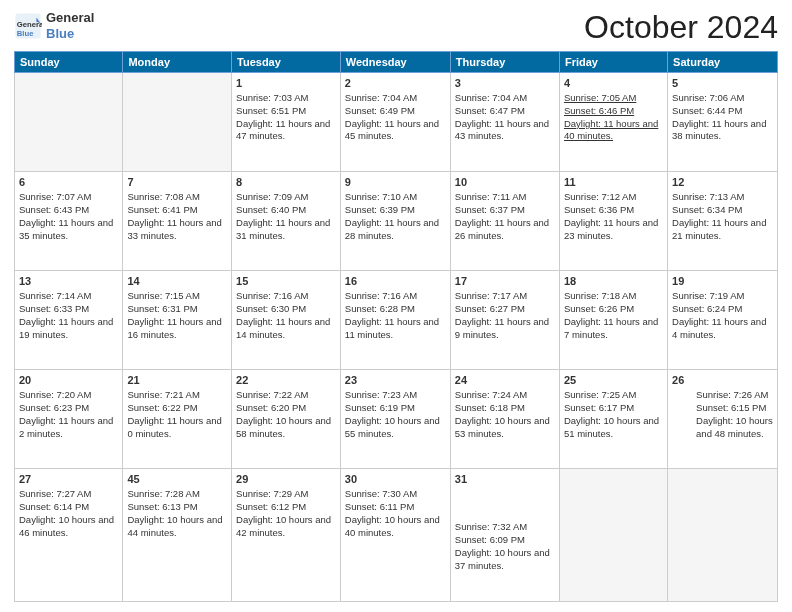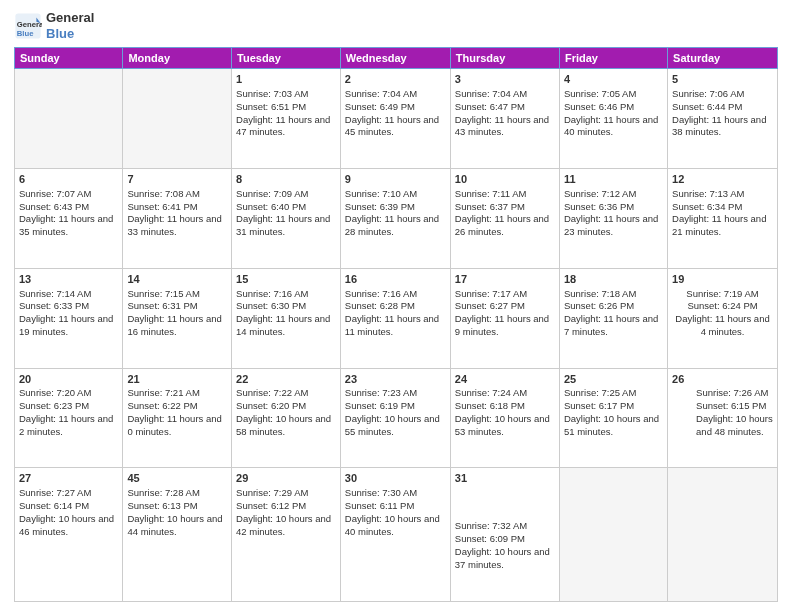--- a/index.html
+++ b/index.html
@@ -51,21 +51,21 @@
       font-size: 14px;
       color: #444;
     }
     .calendar {
       flex: 1;
       border-collapse: collapse;
       width: 100%;
       font-size: 10px;
     }
     .calendar th {
-      background: #a21caf;
+      background: #0369a1;
       color: #fff;
       text-align: left;
       padding: 4px 5px;
       font-size: 11px;
       font-weight: bold;
       border: 1px solid #6a9fd8;
     }
     .calendar td {
       border: 1px solid #ccc;
       vertical-align: top;
@@ -101,20 +101,21 @@
         <text x="4" y="22" font-size="11" font-weight="bold" fill="#333">General</text>
         <text x="4" y="34" font-size="11" font-weight="bold" fill="#4a7fc1">Blue</text>
         <polygon points="32,8 38,16 32,14" fill="#4a7fc1"></polygon>
       </svg>
       <div class="logo-text">
         <div>General</div>
         <div style="color:#4a7fc1">Blue</div>
       </div>
     </div>
     <div class="title-block">
+      <div class="main-title">October 2024</div>
     </div>
   </div>
 
   <table class="calendar">
     <thead>
       <tr>
         <th>Sunday</th>
         <th>Monday</th>
         <th>Tuesday</th>
         <th>Wednesday</th>
@@ -140,21 +141,21 @@
 Daylight: 11 hours and 45 minutes.</div>
           </td>
           <td>
             <span class="day-num">3</span>
             <div class="day-info" style="white-space: pre-line;">Sunrise: 7:04 AM
 Sunset: 6:47 PM
 Daylight: 11 hours and 43 minutes.</div>
           </td>
           <td>
             <span class="day-num">4</span>
-            <div class="day-info" style="white-space: pre-line;">Sunrise: 7:05 AM
+            <div class="day-info" style="white-space: pre-line; text-decoration: underline;">Sunrise: 7:05 AM
 Sunset: 6:46 PM
 Daylight: 11 hours and 40 minutes.</div>
           </td>
           <td>
             <span class="day-num">5</span>
             <div class="day-info" style="white-space: pre-line;">Sunrise: 7:06 AM
 Sunset: 6:44 PM
 Daylight: 11 hours and 38 minutes.</div>
           </td>
         </tr>
@@ -234,21 +235,21 @@
 Daylight: 11 hours and 9 minutes.</div>
           </td>
           <td>
             <span class="day-num">18</span>
             <div class="day-info" style="white-space: pre-line;">Sunrise: 7:18 AM
 Sunset: 6:26 PM
 Daylight: 11 hours and 7 minutes.</div>
           </td>
           <td>
             <span class="day-num">19</span>
-            <div class="day-info" style="white-space: pre-line; text-align: center;">Sunrise: 7:19 AM
+            <div class="day-info" style="white-space: pre-line;">Sunrise: 7:19 AM
 Sunset: 6:24 PM
 Daylight: 11 hours and 4 minutes.</div>
           </td>
         </tr>
         <tr>
           <td>
             <span class="day-num">20</span>
             <div class="day-info" style="white-space: pre-line;">Sunrise: 7:20 AM
 Sunset: 6:23 PM
 Daylight: 11 hours and 2 minutes.</div>

